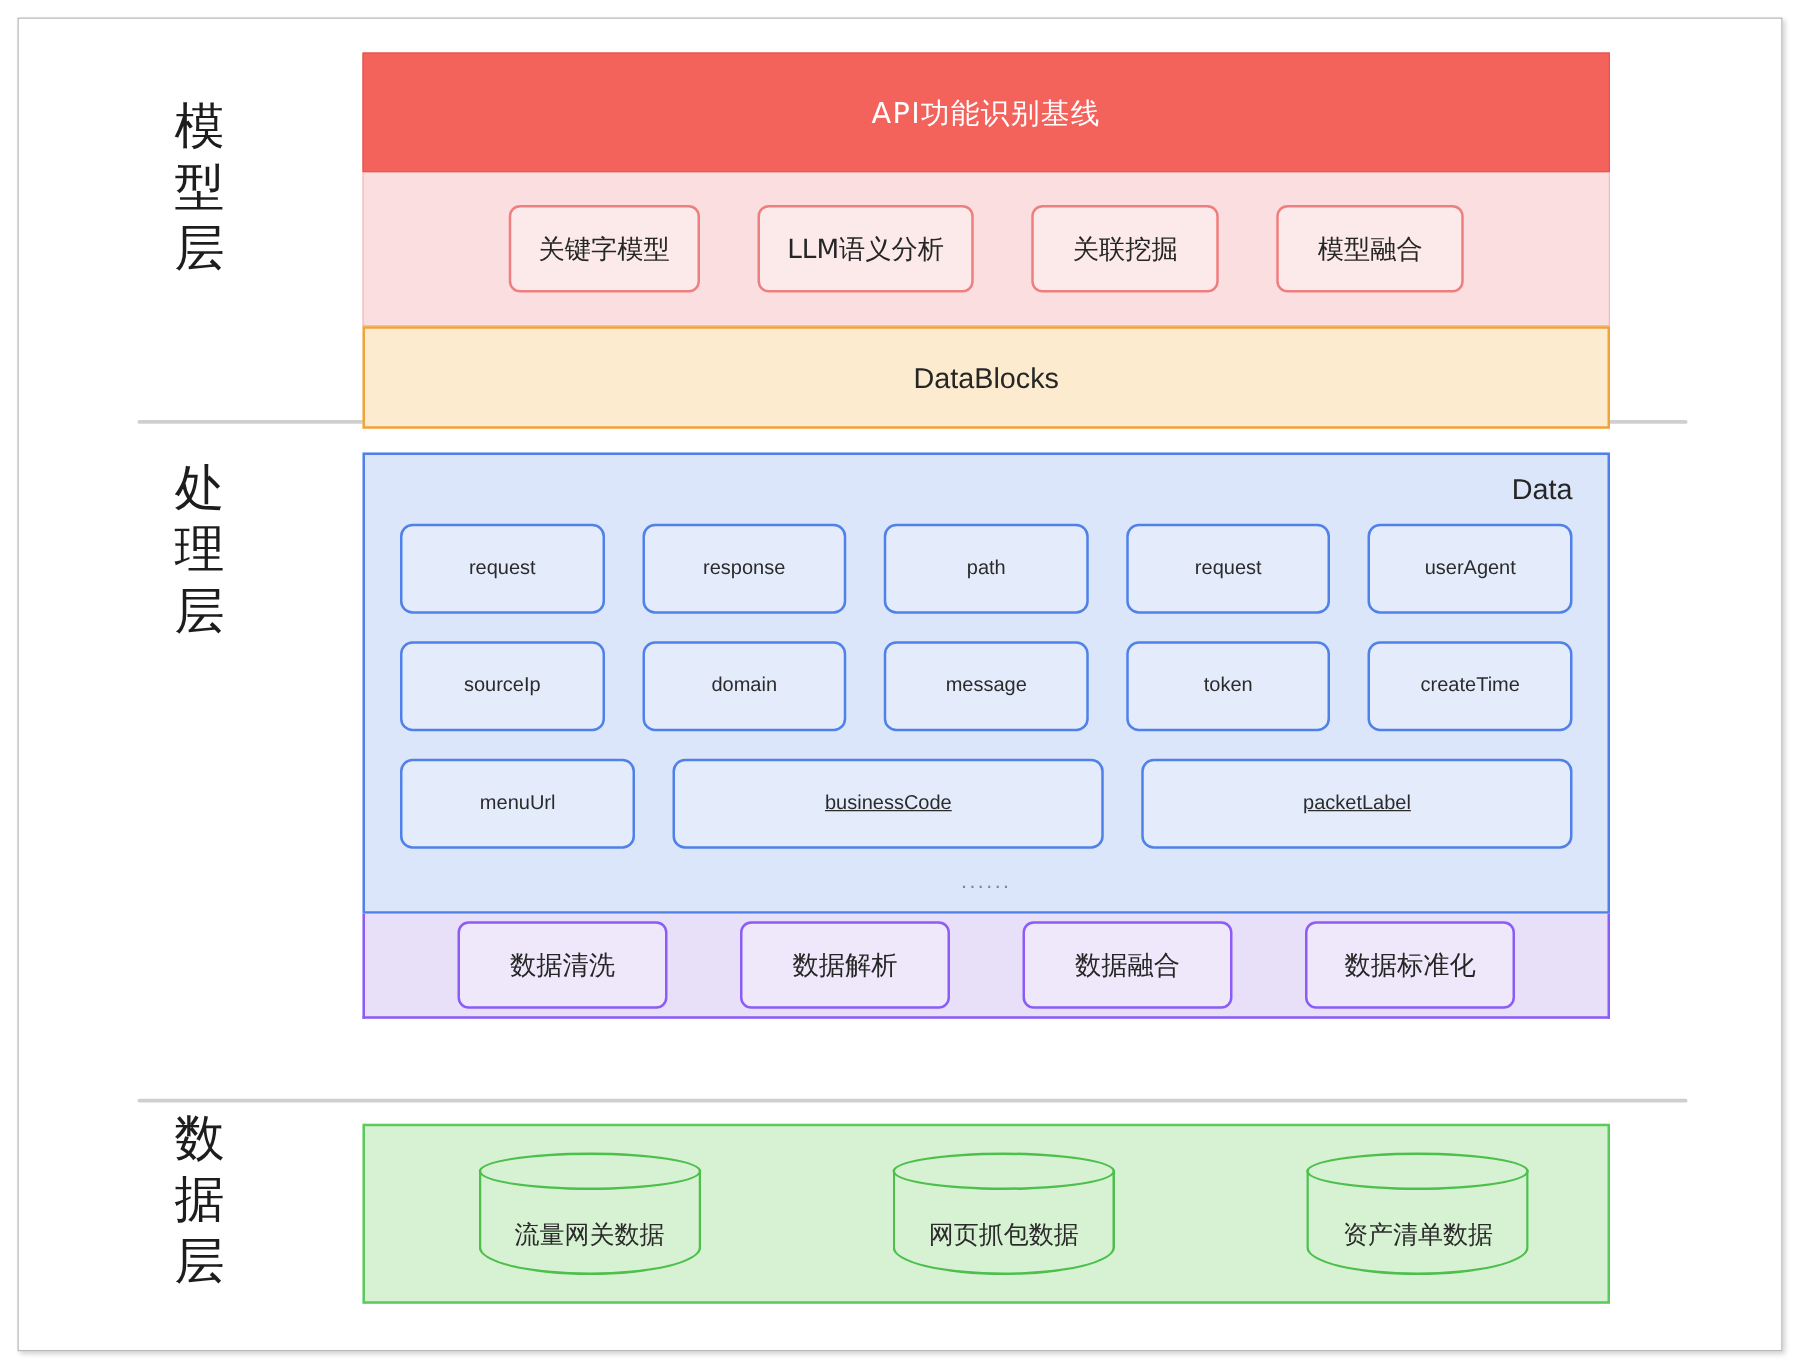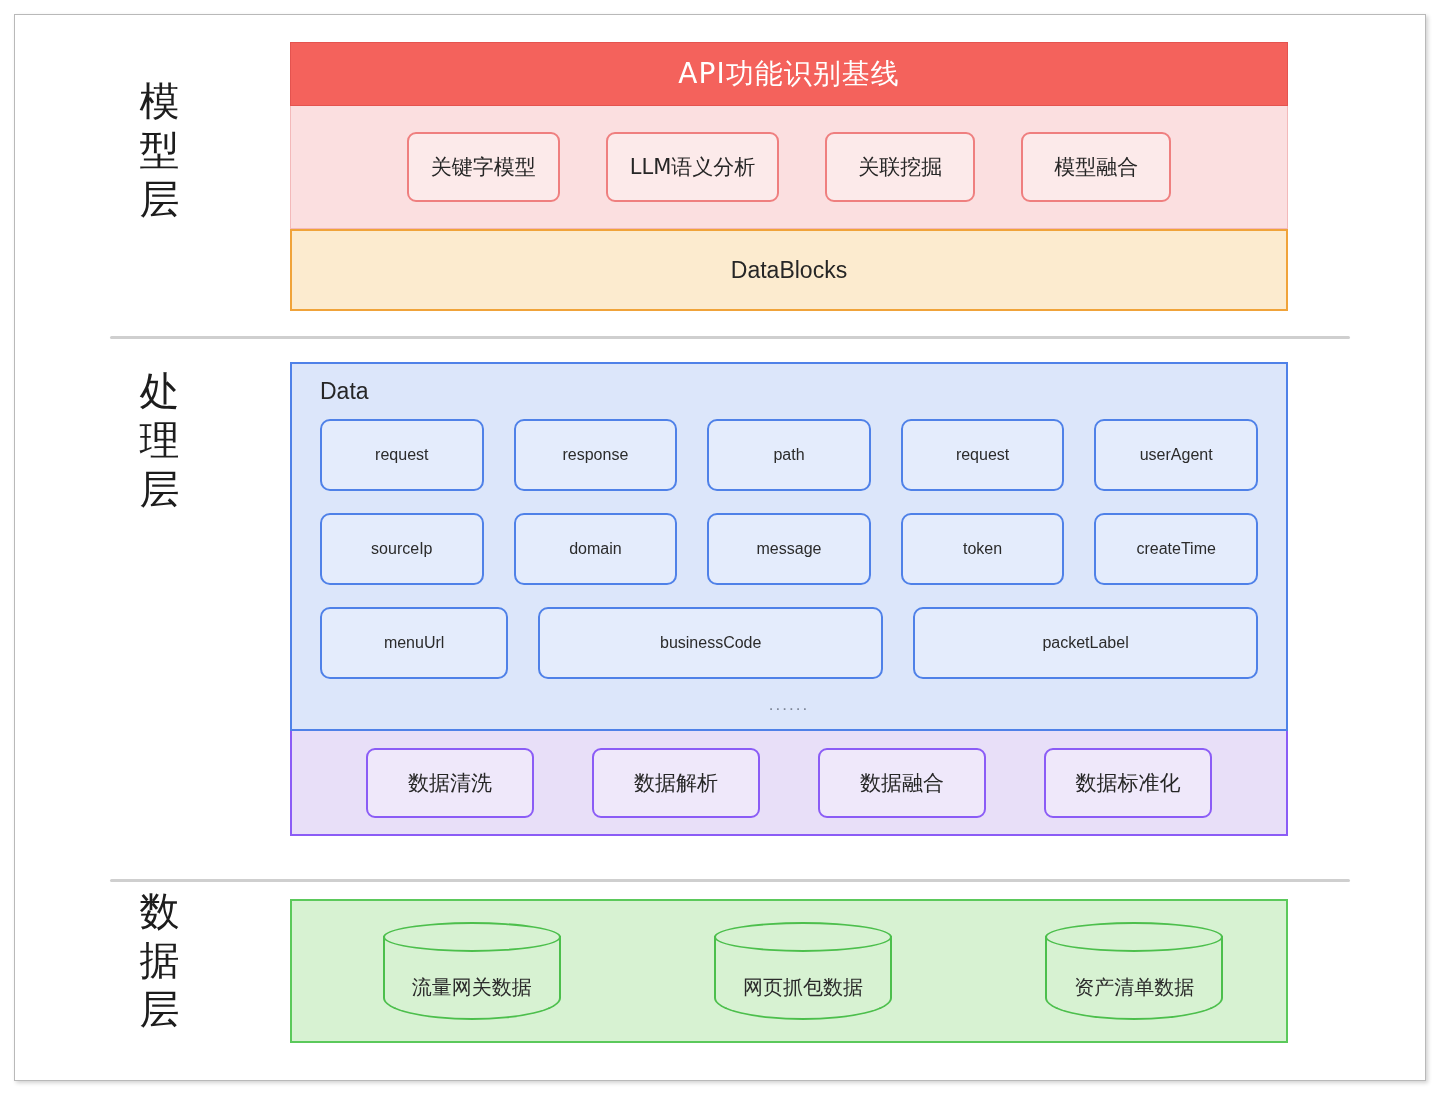--- a/index.html
+++ b/index.html
@@ -55,22 +55,22 @@
   .model-stack {
     position: absolute;
     left: 275px;
     top: 27px;
     width: 998px;
   }
   .band-title {
     background: #F4625C;
     border: 1px solid #e4534f;
     color: #ffffff;
-    font-size: 28px;
-    height: 64px;
+    font-size: 23px;
+    height: 96px;
     display: flex;
     align-items: center;
     justify-content: center;
     letter-spacing: 1px;
     font-family: "DejaVu Sans", "Liberation Sans", sans-serif;
   }
   .band-pink {
     background: #FBDFE0;
     border: 1px solid #f3b9ba;
     border-top: none;
@@ -111,21 +111,21 @@
     left: 275px;
     top: 347px;
     width: 998px;
   }
   .panel-blue {
     background: #DCE6FA;
     border: 2px solid #4F81E8;
     padding: 14px 28px 6px 28px;
   }
   .panel-blue-title {
-    text-align: left;
+    text-align: right;
     font-size: 23px;
     color: #262626;
     margin-bottom: 14px;
   }
   .field-row {
     display: flex;
     justify-content: space-between;
     gap: 30px;
     margin-bottom: 22px;
   }
@@ -134,34 +134,34 @@
     border: 2px solid #4F81E8;
     border-radius: 10px;
     height: 72px;
     flex: 1 1 0;
     display: flex;
     align-items: center;
     justify-content: center;
     font-size: 16px;
     color: #2b2b2b;
   }
-  .field-box.wide { flex: 1.85 1 0; }
+  .field-box.wide { flex: 1.85 1 0; text-decoration: underline; }
   .ellipsis-row {
     text-align: center;
     font-size: 17px;
     letter-spacing: 2px;
     color: #7d8596;
     padding-bottom: 8px;
     margin-top: -6px;
   }
   .panel-purple {
     background: #E8DFF8;
     border: 2px solid #8B5CF6;
     border-top: none;
-    height: 105px;
+    height: 84px;
     display: flex;
     align-items: center;
     justify-content: center;
     gap: 58px;
   }
   .pill-purple {
     background: #EFE8FA;
     border: 2px solid #8B5CF6;
     border-radius: 9px;
     height: 70px;

